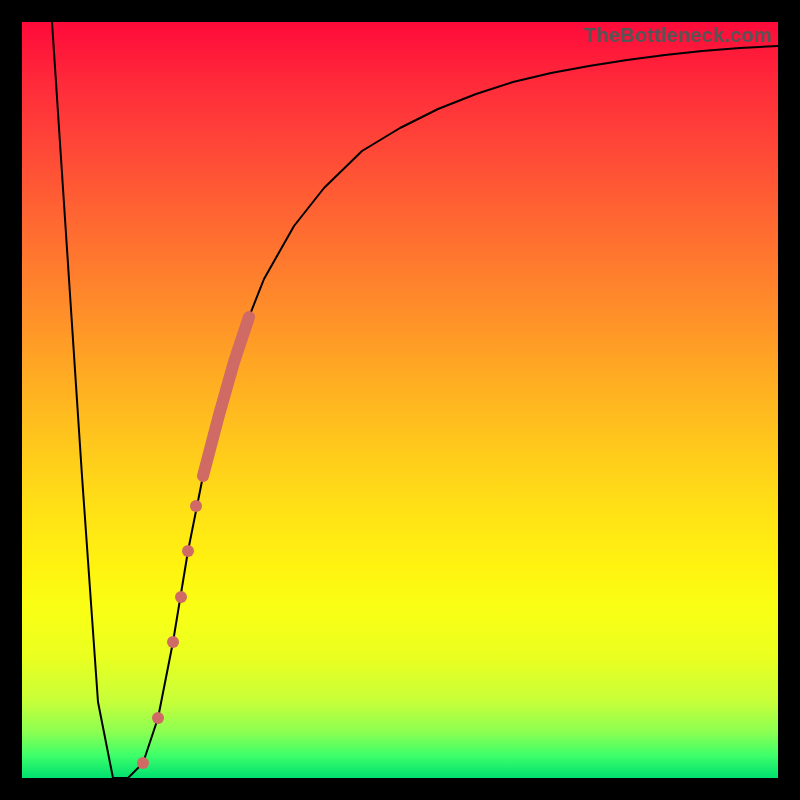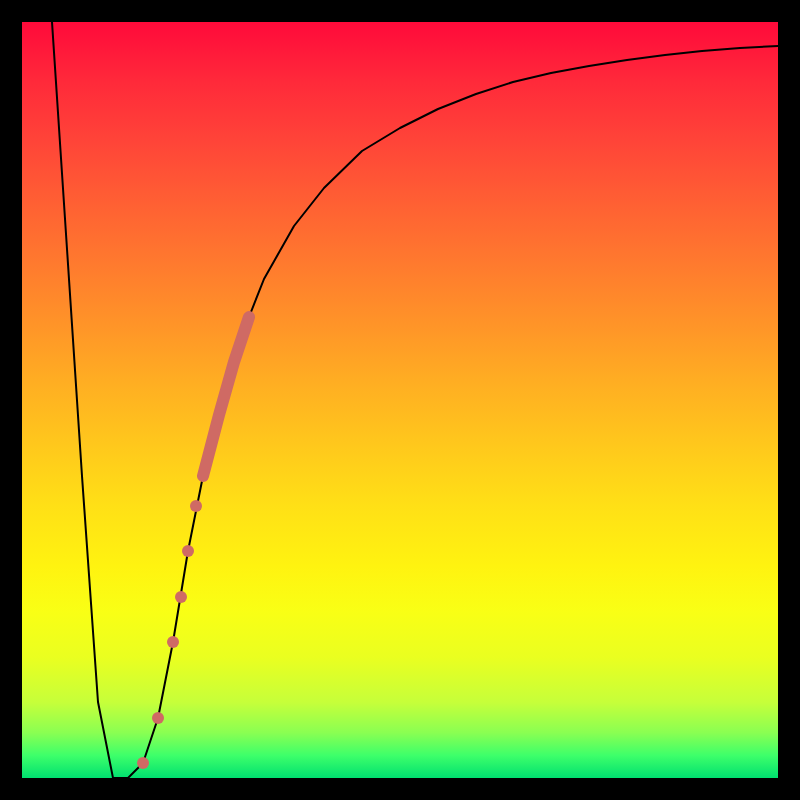--- a/index.html
+++ b/index.html
@@ -76,20 +76,21 @@
     stroke-width: 12;
     stroke-linecap: round;
     fill: none;
   }
 </style>
 </head>
 <body>
 
 <div class="frame">
   <div class="plot-area">
+    <span class="watermark">TheBottleneck.com</span>
 
     <svg class="curve" viewBox="0 0 756 756">
 
       <path d="M30,0
                L45,227
                L60,454
                L76,680
                L91,756
                L106,756
                L121,741

